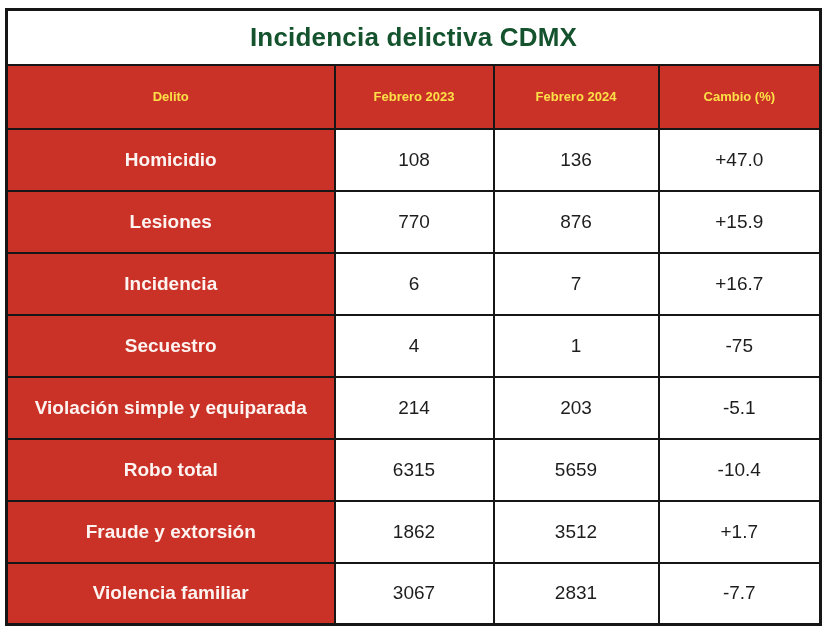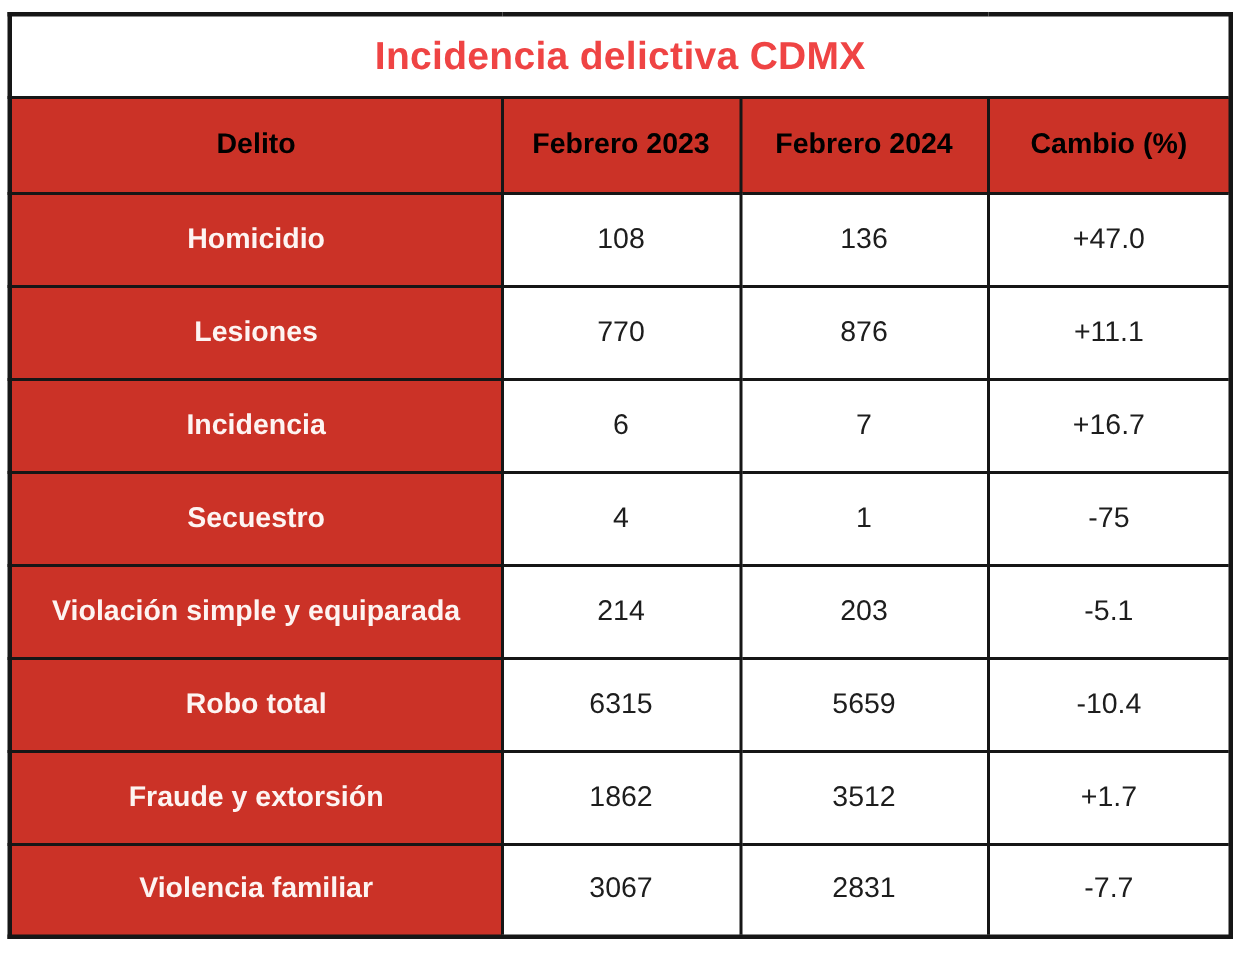--- a/index.html
+++ b/index.html
@@ -32,32 +32,32 @@
     border: 2px solid #161616;
     text-align: center;
     vertical-align: middle;
     padding: 0 4px;
     box-sizing: border-box;
   }
 
   td.title-cell {
     height: 55px;
     background: #ffffff;
-    color: #ef4444;
+    color: #14532d;
     font-size: 26px;
     font-weight: bold;
     letter-spacing: 0.2px;
     border-bottom: 3px solid #161616;
   }
 
   tr.header-row th {
     height: 64px;
     background: #cb3227;
-    color: #000000;
-    font-size: 19px;
+    color: #fde047;
+    font-size: 13px;
     font-weight: bold;
   }
 
   tr.data-row { height: 62px; }
 
   td.label-cell {
     background: #cb3227;
     color: #fdf4f2;
     font-size: 19px;
     font-weight: bold;
@@ -98,21 +98,21 @@
     <td class="label-cell">Homicidio</td>
     <td class="value-cell">108</td>
     <td class="value-cell">136</td>
     <td class="value-cell">+47.0</td>
   </tr>
 
   <tr class="data-row">
     <td class="label-cell">Lesiones</td>
     <td class="value-cell">770</td>
     <td class="value-cell">876</td>
-    <td class="value-cell">+11.1</td>
+    <td class="value-cell">+15.9</td>
   </tr>
 
   <tr class="data-row">
     <td class="label-cell">Incidencia</td>
     <td class="value-cell">6</td>
     <td class="value-cell">7</td>
     <td class="value-cell">+16.7</td>
   </tr>
 
   <tr class="data-row">

